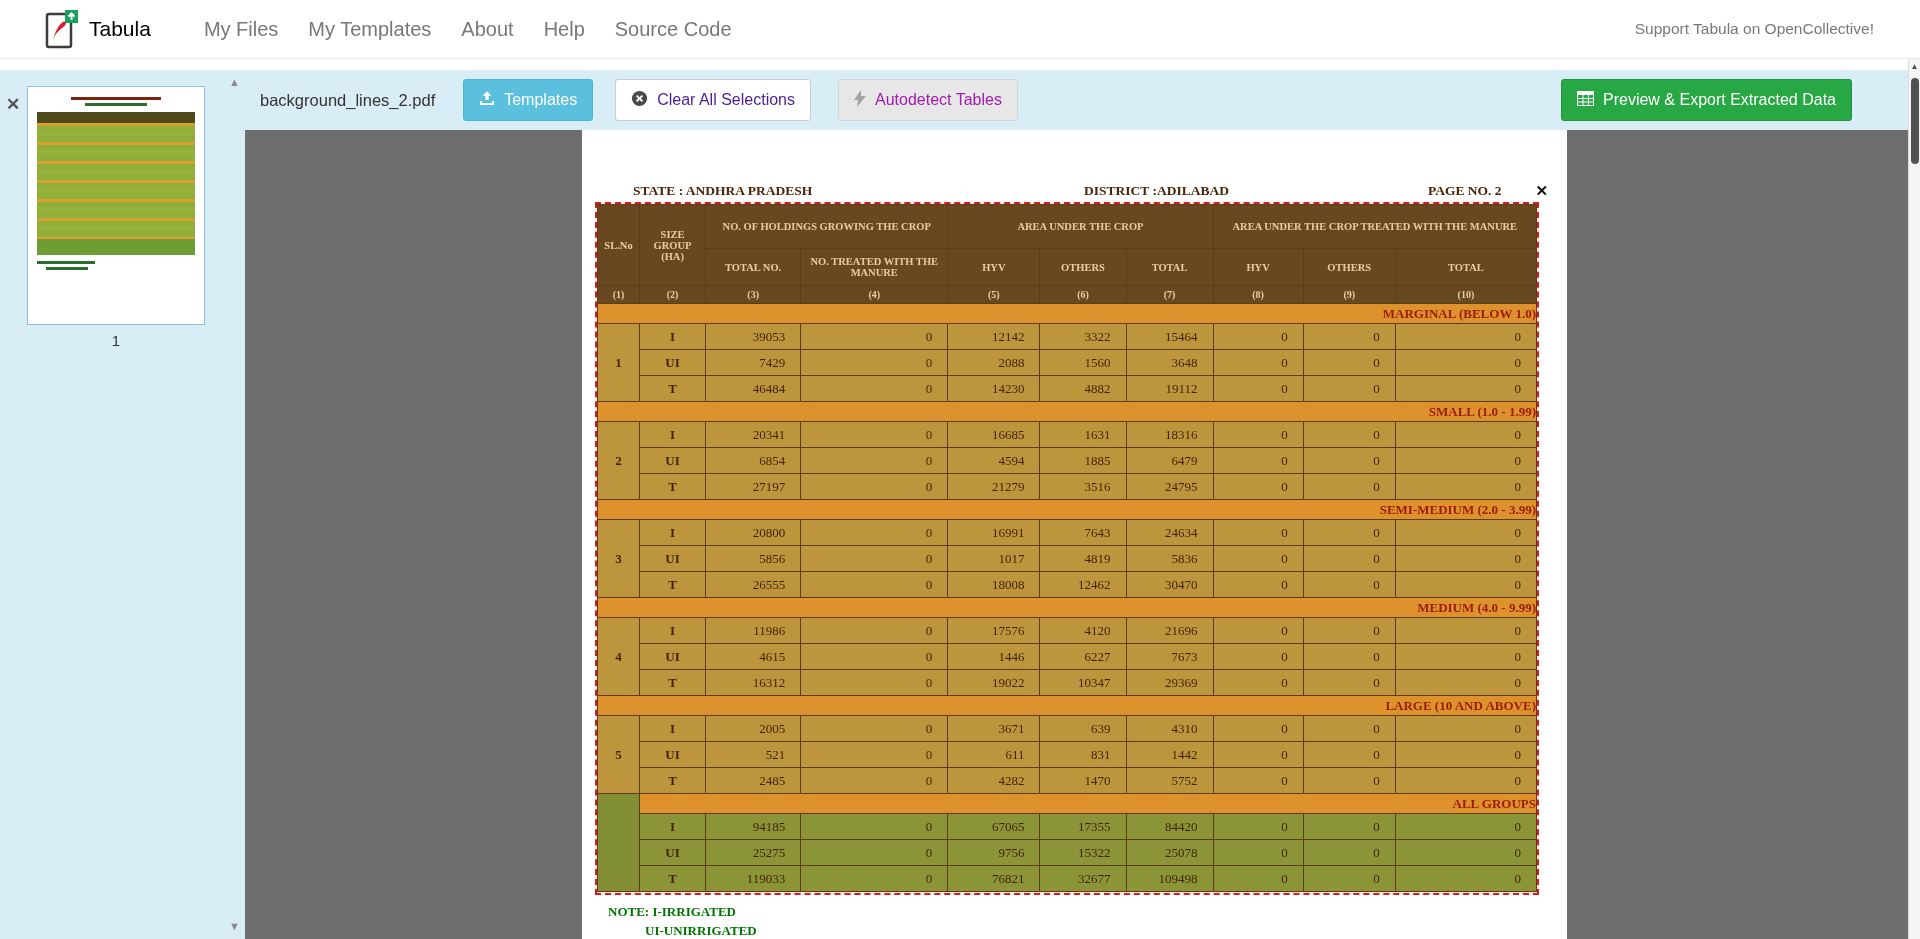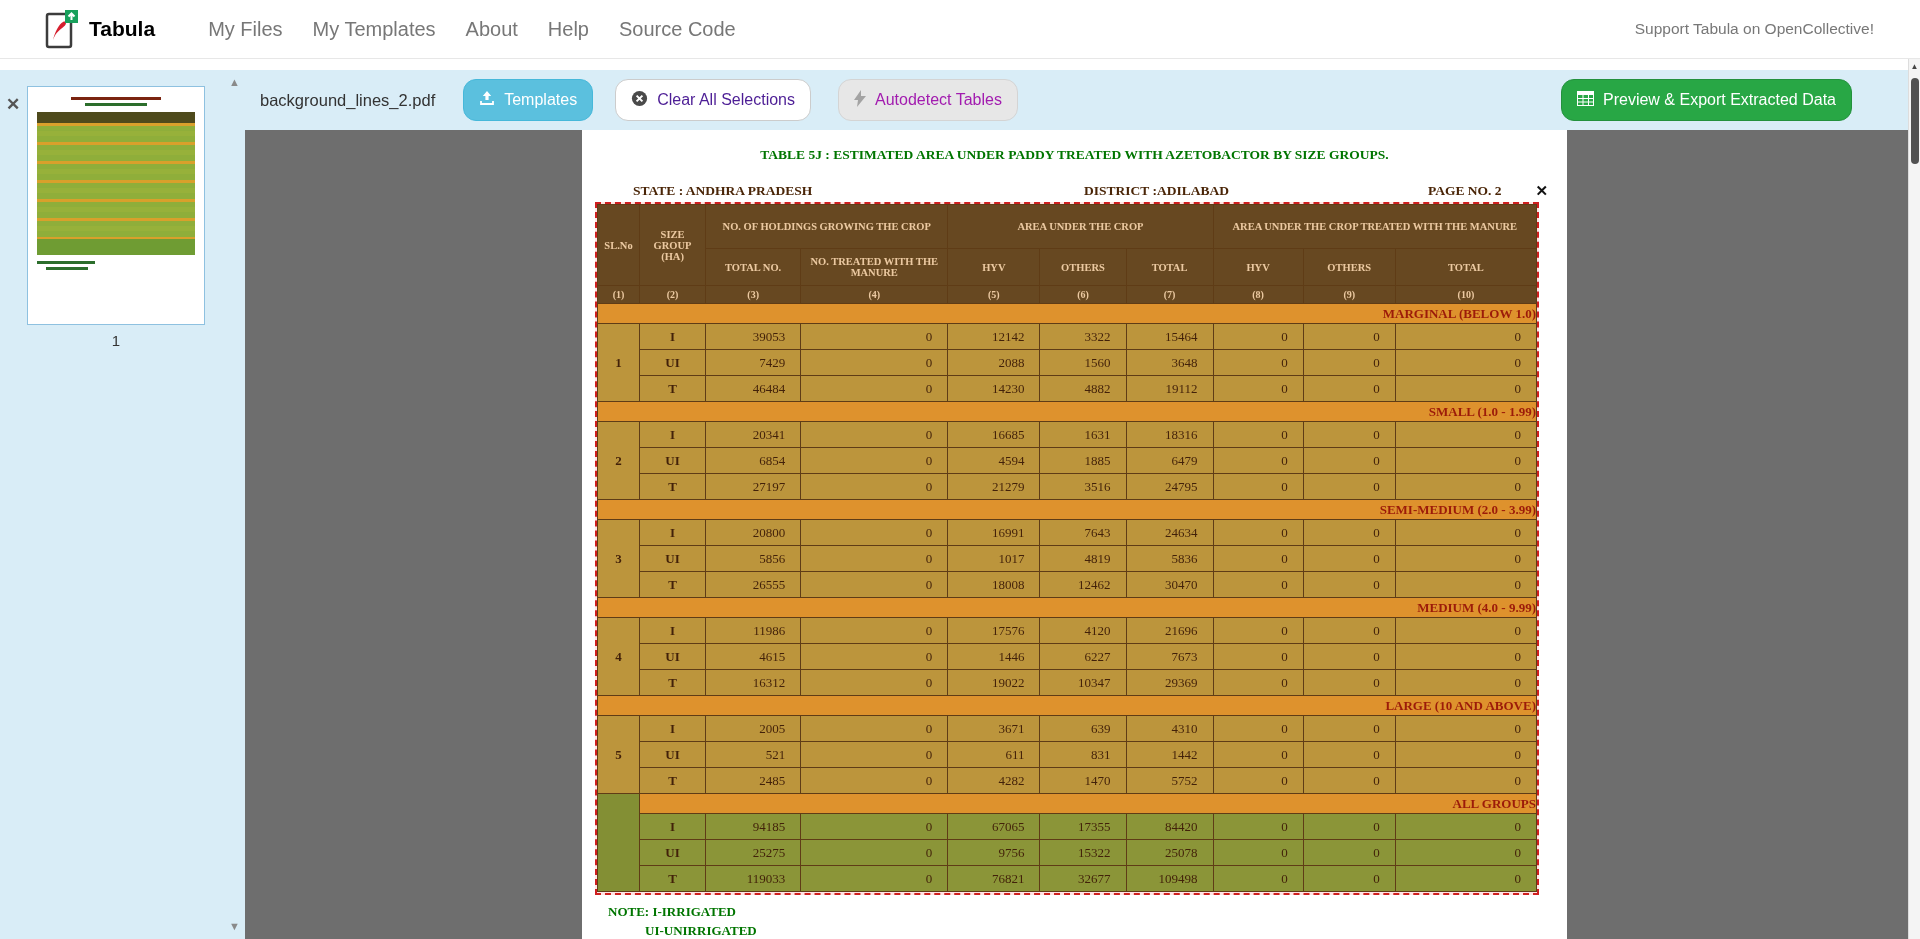--- a/index.html
+++ b/index.html
@@ -5,21 +5,21 @@
   *{box-sizing:border-box}
   html,body{margin:0;padding:0;width:1920px;height:939px;overflow:hidden;background:#fff;
     font-family:"Liberation Sans",sans-serif}
   a{text-decoration:none}
 
   
   .navbar{height:59px;background:#fff;border-bottom:1px solid #e7e7e7;display:flex;
     align-items:center;justify-content:space-between;padding:0 46px 0 44px}
   .nav-left{display:flex;align-items:center;height:100%}
   .logo{margin-right:9px;display:flex;align-items:center;cursor:pointer}
-  .brand{font-size:21px;font-weight:bold;color:#000;margin-right:38px;cursor:pointer}
+  .brand{font-size:21px;font-weight:normal;color:#000;margin-right:38px;cursor:pointer}
   .nav-item{color:#777;font-size:20px;padding:0 15px;line-height:59px;cursor:pointer;display:inline-block}
   .support{color:#777;font-size:15.5px;cursor:pointer}
 
   .gap{height:11px;background:#fff}
   .content{display:flex;height:869px}
 
   
   .sidebar{width:245px;background:var(--toolbar-bg,#d9edf7);position:relative;flex-shrink:0}
   .side-arrow{position:absolute;right:5px;color:#8a8a8a;font-size:11px;cursor:pointer;line-height:1}
   .side-arrow.up{top:7px}
@@ -35,21 +35,21 @@
   .mini-rows{height:116px;background:repeating-linear-gradient(180deg,#d9a02b 0 3px,#8fae3a 3px 8px,#97b13a 8px 13px,#8fae3a 13px 19px)}
   .mini-all{height:16px;background:#6f9c33}
   .mini-note{margin-top:6px;height:3px;width:58px;background:#2c6e2c}
   .mini-note2{margin-top:3px;height:3px;width:42px;background:#2c6e2c;margin-left:9px}
 
   
   .main{flex:1;display:flex;flex-direction:column;min-width:0}
   .toolbar{height:60px;background:var(--toolbar-bg,#d9edf7);display:flex;align-items:center;
     padding-left:15px;padding-right:68px;flex-shrink:0}
   .filename{font-size:16.5px;color:#333;margin-right:28px}
-  .btn{height:42px;border-radius:13px;font-size:16px;padding:0 15px;display:inline-flex;
+  .btn{height:42px;border-radius:3px;font-size:16px;padding:0 15px;display:inline-flex;
     align-items:center;gap:9px;cursor:pointer;border:1px solid transparent;font-family:inherit;white-space:nowrap}
   .btn-templates{background:var(--templates-button,#5bc0de);border-color:#46b8da;color:#fff;margin-right:22px}
   .btn-clear{background:#fff;border-color:#ccc;color:#4c1d95;margin-right:27px}
   .btn-autodetect{background:#e7e7e7;border-color:#d4d4d4;color:#a21caf;cursor:default}
   .btn-export{background:var(--export-button,#28a745);border-color:#23913d;color:#fff;margin-left:auto}
 
   
   .docarea{flex:1;background:#6e6e6e;position:relative;overflow:hidden}
   .page{position:absolute;left:337px;top:0;width:985px;height:100%;background:#fff}
   .doc-title{position:absolute;top:17px;left:0;right:0;text-align:center;
@@ -184,21 +184,20 @@
             <line x1="6" y1="4" x2="6" y2="15" stroke="#fff"></line>
             <line x1="11.5" y1="4" x2="11.5" y2="15" stroke="#fff"></line>
           </svg>
         </span>
         <span>Preview &amp; Export Extracted Data</span>
       </button>
     </div>
 
     <div class="docarea">
       <div class="page">
-        <div class="doc-title">TABLE 5J : ESTIMATED AREA UNDER PADDY  TREATED WITH AZETOBACTOR BY SIZE GROUPS.</div>
         <div class="doc-meta">
           <span class="meta-state">STATE :  ANDHRA PRADESH</span>
           <span class="meta-district">DISTRICT :ADILABAD</span>
           <span class="meta-page">PAGE NO. 2</span>
         </div>
 
         <table class="pdf-table" id="pdf-table">
             <colgroup>
               <col style="width: 42px;">
               <col style="width: 66px;">

